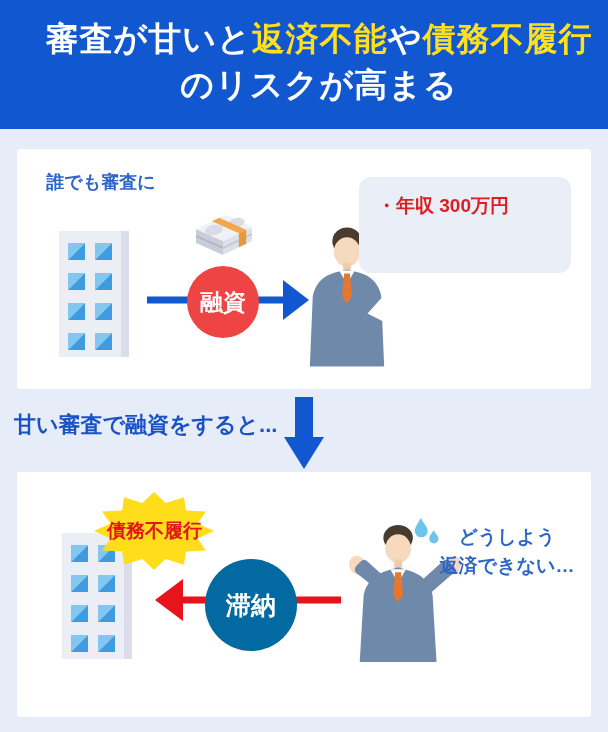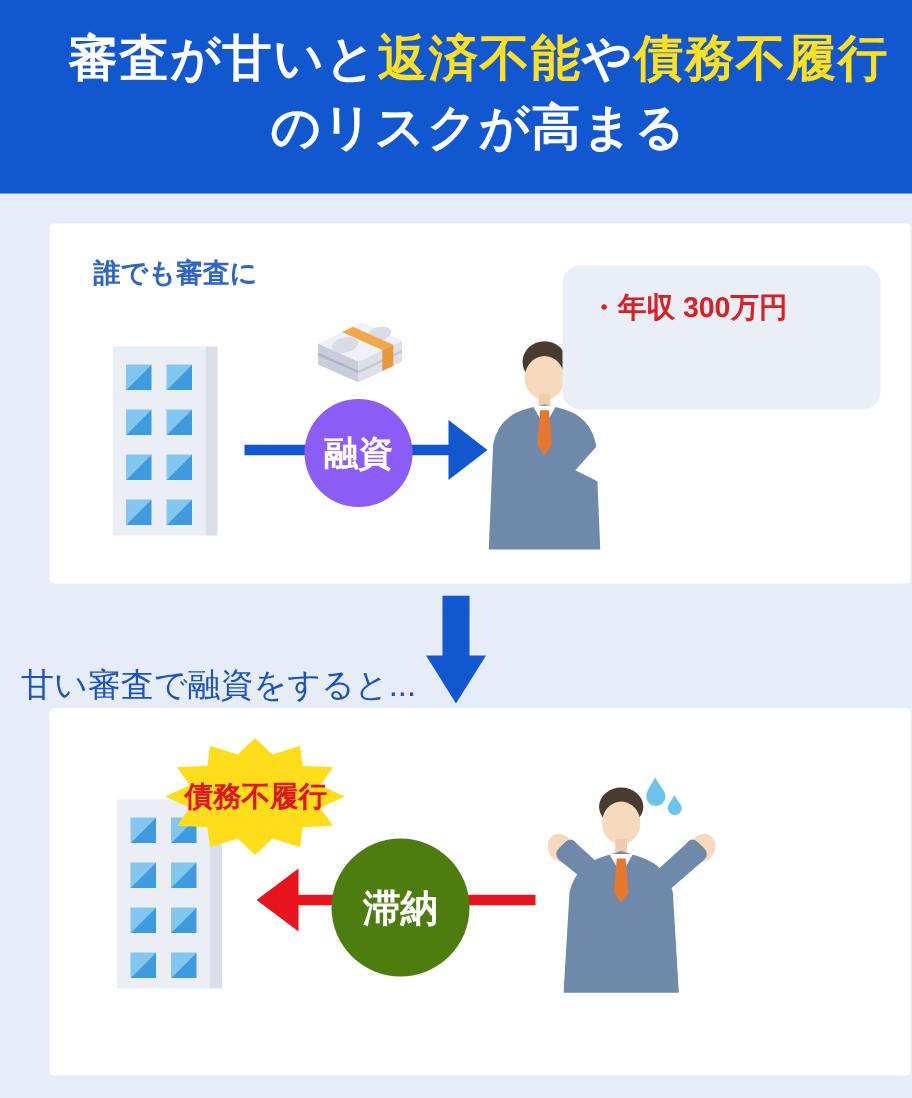--- a/index.html
+++ b/index.html
@@ -17,21 +17,21 @@
     padding-left:15px;
   }
   .header .line{
     font-size:33px;font-weight:800;line-height:46px;letter-spacing:1px;
     white-space:nowrap;
   }
   .header .line1{margin-top:16px;}
   .hl{color:#ffdf1e;}
   
   .panel{
-    position:absolute;left:33px;width:574px;background:#ffffff;
+    position:absolute;left:17px;width:574px;background:#ffffff;
     border-radius:3px;
   }
   .panel.top{top:149px;height:240px;}
   .panel.bottom{top:472px;height:245px;}
   
   .abs{position:absolute;}
   .claim{
     left:18px;top:22px;width:132px;text-align:center;
     color:#2e66c8;font-size:18px;line-height:23px;font-weight:800;
   }
@@ -41,26 +41,25 @@
     padding:12px 0 0 18px;box-sizing:border-box;
   }
   .fact{
     color:#dc1f22;font-size:19px;font-weight:800;line-height:34px;
     white-space:nowrap;
   }
   .badge{
     border-radius:50%;display:flex;align-items:center;justify-content:center;
     color:#ffffff;font-weight:800;
   }
-  .badge.blue{left:170px;top:117px;width:72px;height:72px;background:#8b5cf6;font-size:23px;}
-  .badge.red{left:188px;top:87px;width:92px;height:92px;background:#4d7c0f;font-size:25px;}
+  .badge.blue{left:170px;top:117px;width:72px;height:72px;background:#ef4444;font-size:23px;}
+  .badge.red{left:188px;top:87px;width:92px;height:92px;background:#0369a1;font-size:25px;}
   .transition-label{
-    left:14px;top:410px;color:#1a52c6;font-size:22px;font-weight:400;
+    left:14px;top:410px;color:#1a52c6;font-size:22px;font-weight:700;
     white-space:nowrap;
-    margin-top:32px;
   }
   .burst-wrap{left:75px;top:18px;width:125px;height:82px;}
   .burst-label{
     position:absolute;left:0;top:0;width:100%;height:100%;
     display:flex;align-items:center;justify-content:center;
     color:#e3141a;font-size:19px;font-weight:800;white-space:nowrap;
   }
   .worry{
     left:408px;top:50px;width:164px;text-align:center;
     color:#2e66c8;font-size:19px;line-height:29px;font-weight:800;white-space:nowrap;
@@ -203,13 +202,17 @@
     <ellipse cx="112" cy="50" rx="8.5" ry="10" fill="#f7d9bd" transform="rotate(28 112 50)"></ellipse>
 
     <path d="M40,78 L15,58 Q11,54 15,50 L19,46 Q23,42 27,47 L50,68 Z" fill="#6e89a9"></path>
     <path d="M90,78 L113,58 Q117,54 113,50 L109,46 Q105,42 101,47 L78,68 Z" fill="#6e89a9"></path>
 
     <path d="M57,52 L44,56 Q26,62 22,80 L18,148 L96,148 L92,80 Q88,62 70,56 Z" fill="#6e89a9"></path>
     <polygon points="49,54 65,54 57,68" fill="#ffffff"></polygon>
     <polygon points="54,57 60,57 62,80 57,87 52,80" fill="#e8772e"></polygon>
   </svg>
 
+  <div class="abs worry">
+    <div>どうしよう</div>
+    <div>返済できない…</div>
+  </div>
 </div>
 
 </body></html>

